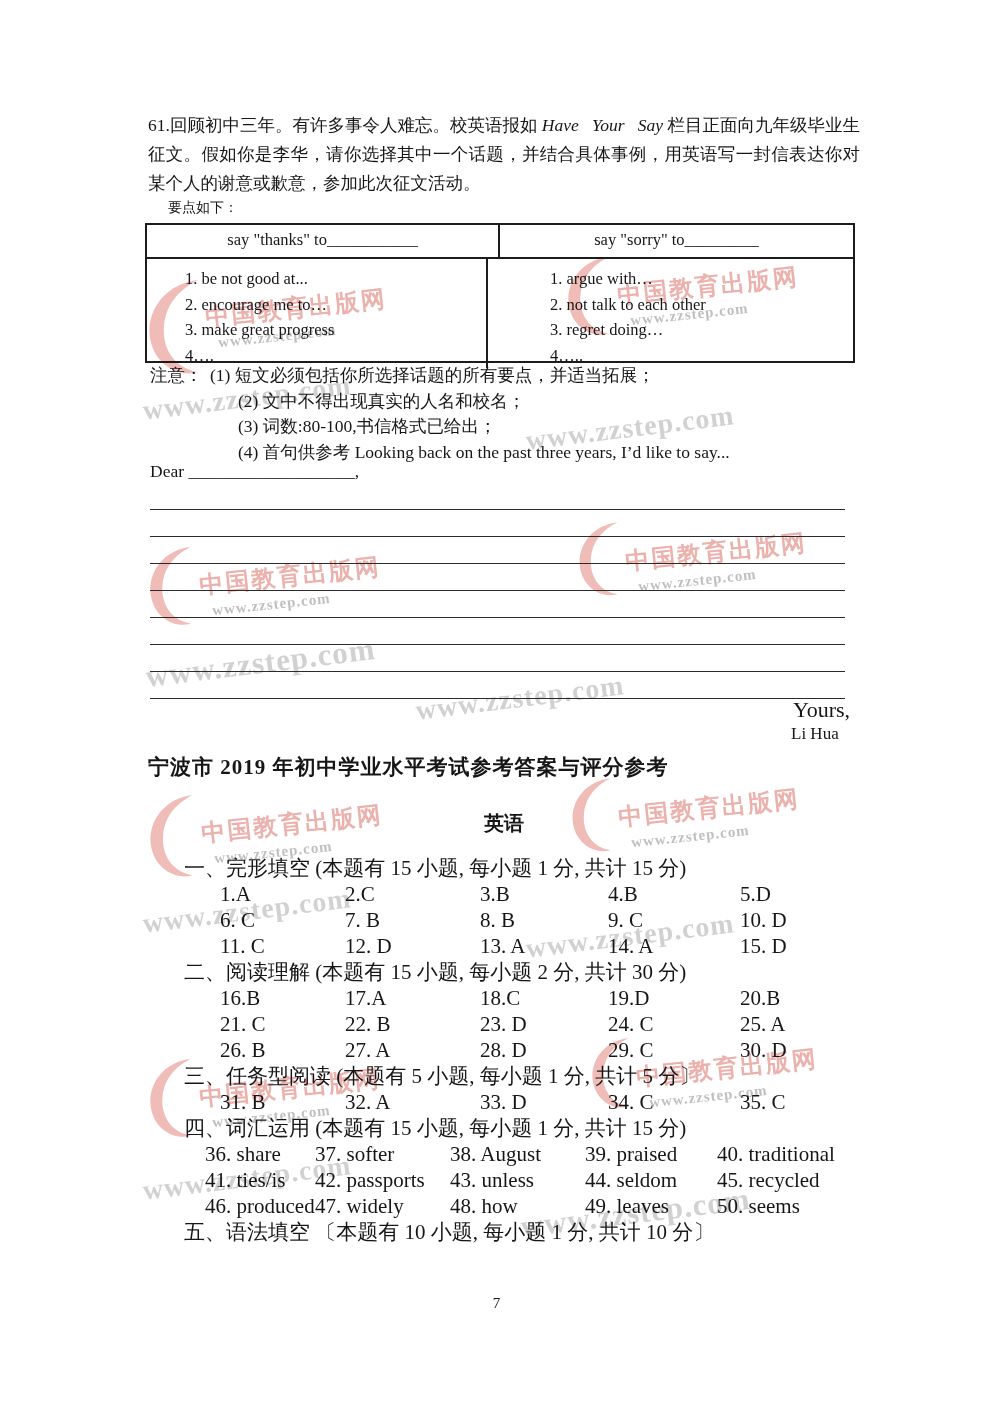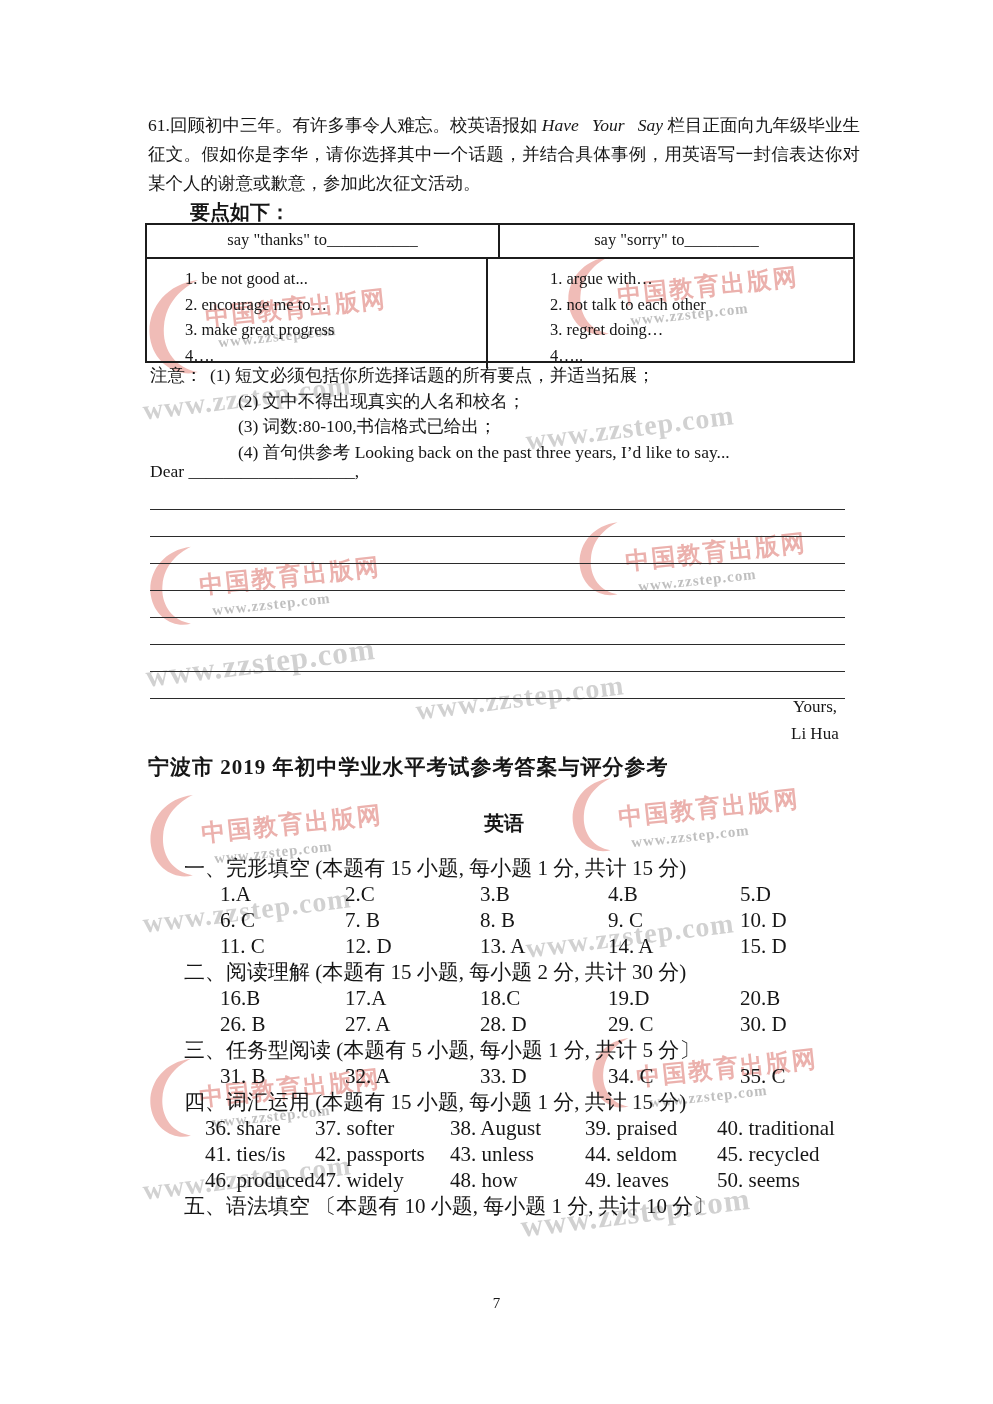--- a/index.html
+++ b/index.html
@@ -18,41 +18,41 @@
   .wm-lnk{display:block; font-weight:bold; font-size:15px; letter-spacing:1px;
           color:#8c8c8c; opacity:.55; margin-top:2px; margin-left:10px; white-space:nowrap;}
   .wm-url{position:absolute; font-weight:bold; font-size:28px; letter-spacing:1px;
           color:#9a9a9a; opacity:.45; transform:rotate(-7deg); white-space:nowrap;}
   .wm-url.big{font-size:31px;}
   
   .content{position:absolute; inset:0; z-index:1;border-radius:14px;}
   .intro{position:absolute; left:148px; top:111px; width:712px;
          font-size:17.5px; line-height:29px; text-align:justify;}
   .en-italic{font-family:"Liberation Serif",serif; font-style:italic; word-spacing:9px;}
-  .points-label{position:absolute; left:190px; top:199px; font-size:20px;font-weight:bold;}
+  .points-label{position:absolute; left:168px; top:199px; font-size:14px;}
   
   .qtable{position:absolute; left:145px; top:223px; width:710px; height:140px;
           border:2px solid #1c1c1c; display:flex; flex-direction:column; box-sizing:border-box;}
   .qtable .hdr{display:flex; border-bottom:2px solid #1c1c1c; height:32px; flex:0 0 auto;}
   .qtable .bdy{display:flex; flex:1 1 auto;gap:24px;}
   .qtable .cell{width:50%; box-sizing:border-box;}
   .qtable .cell.l{border-right:2px solid #1c1c1c;}
   .qtable .hdr .cell{text-align:center; font-size:16.5px; line-height:30px;}
   .qtable .bdy .cell{padding:7px 0 0 38px; font-size:16.5px; line-height:25.5px;}
   .qtable .bdy .cell div{white-space:nowrap;}
   
   .notes{position:absolute; left:150px; top:363px; width:712px; font-size:17.5px; line-height:25.5px;}
   .notes .row1{display:flex;align-items:flex-end;}
   .notes .lbl{flex:0 0 60px;}
   .notes .ind{margin-left:88px;}
   
   .dear{position:absolute; left:150px; top:461px; font-size:17.5px;}
   .wlines{position:absolute; left:150px; top:483px; width:695px;}
   .wline{height:26px; border-bottom:1.4px solid #2b2b2b;}
-  .yours{position:absolute; left:793px; top:697px; font-size:17px;}
+  .yours{position:absolute; left:793px; top:697px; font-size:22px;}
   .sig{position:absolute; left:791px; top:724px; font-size:17px;}
   
   .ak-title{position:absolute; left:148px; top:753px; width:712px; text-align:left;
             font-size:21px; font-weight:bold; letter-spacing:1px;}
   .ak-subject{position:absolute; left:148px; top:810px; width:712px; text-align:center;
               font-size:20px; font-weight:bold;}
   .ak-sections{position:absolute; left:148px; top:855px; width:716px;
                font-size:21px; line-height:26px;}
   .sec-heading{padding-left:36px; white-space:nowrap;}
   .ans-row{display:grid;}
@@ -231,20 +231,27 @@
         </div>
         <div class="sec-heading">二、阅读理解 (本题有 15 小题, 每小题 2 分, 共计 30 分)</div>
         <div class="ans-row letters">
           <span>16.B</span>
           <span>17.A</span>
           <span>18.C</span>
           <span>19.D</span>
           <span>20.B</span>
         </div>
         <div class="ans-row letters">
+          <span>21. C</span>
+          <span>22. B</span>
+          <span>23. D</span>
+          <span>24. C</span>
+          <span>25. A</span>
+        </div>
+        <div class="ans-row letters">
           <span>26. B</span>
           <span>27. A</span>
           <span>28. D</span>
           <span>29. C</span>
           <span>30. D</span>
         </div>
         <div class="sec-heading">三、任务型阅读 (本题有 5 小题, 每小题 1 分, 共计 5 分〕</div>
         <div class="ans-row letters">
           <span>31. B</span>
           <span>32. A</span>

